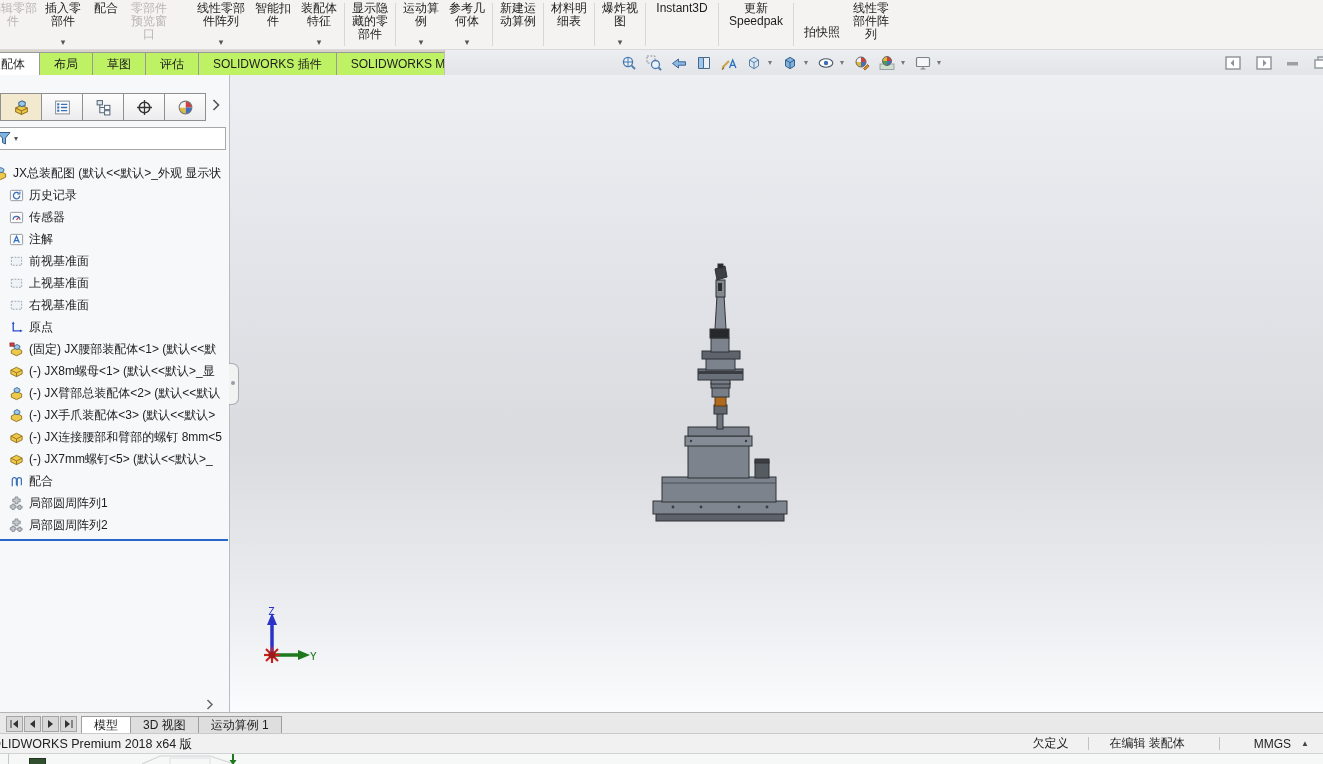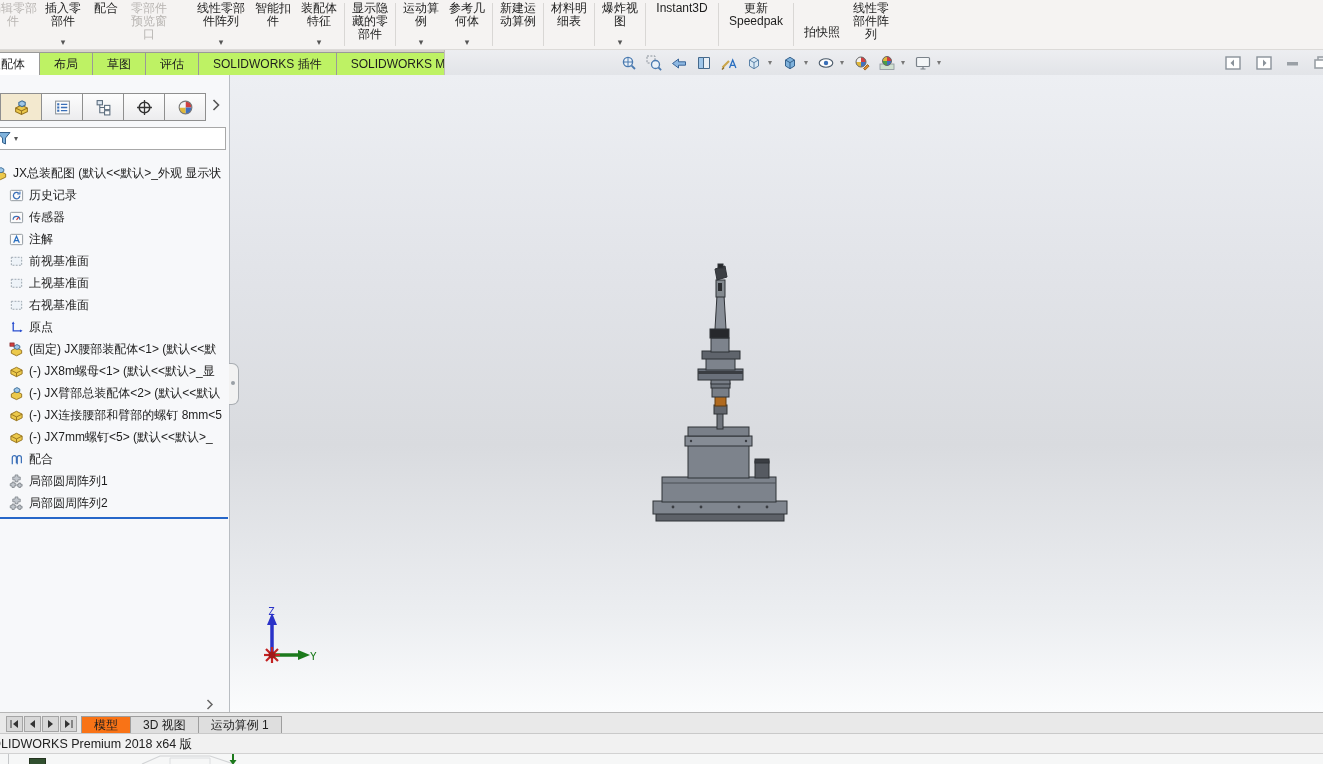--- a/index.html
+++ b/index.html
@@ -69,21 +69,21 @@
   .triad{position:absolute;left:28px;top:530px;}
 
   
   .sheetbar{position:absolute;top:712px;left:0;width:100%;height:21px;background:#e9e9e9;
             border-top:1px solid #b6b6b6;display:flex;align-items:flex-end;}
   .navgroup{display:flex;gap:1px;margin:0 4px 2px 6px;}
   .navbtn{width:15px;height:14px;background:#d8d8d8;border:1px solid #a5a5a5;display:flex;
           align-items:center;justify-content:center;cursor:pointer;}
   .stab{height:17px;line-height:17px;padding:0 12px;border:1px solid #9e9e9e;border-bottom:none;
         background:#dedede;margin-right:-1px;white-space:nowrap;cursor:pointer;}
-  .stab.active{background:#f97316;}
+  .stab.active{background:#ffffff;}
 
   
   .statusbar{position:absolute;top:733px;left:0;width:100%;height:19px;background:#f1f1f1;
              border-top:1px solid #c9c9c9;overflow:hidden;}
   .status-left{position:absolute;left:-17px;top:2px;font-size:12.5px;color:#222;white-space:nowrap;}
   .status-right{position:absolute;right:14px;top:0;height:19px;display:flex;align-items:center;}
   .ssep{width:1px;height:13px;background:#c2c2c2;margin:0 20px;}
   .sunit-caret{font-size:8px;color:#444;margin-left:10px;cursor:pointer;}
 
   
@@ -408,20 +408,27 @@
           <path d="M2 6.5l6 3 6-3M8 9.5v4" fill="none" stroke="#96731e"></path>
         </svg>
       <span>(-) JX8m螺母&lt;1&gt; (默认&lt;&lt;默认&gt;_显</span>
     </div>
     <div class="trow">
       <svg class="ticon" width="15" height="15" viewBox="0 0 16 16">
           <path d="M2.5 8.5L8 5.7l5.5 2.8v3.4L8 14.5l-5.5-2.6z" fill="#ecc94b" stroke="#96731e"></path>
           <path d="M5.5 3.2L8.5 1.7l3 1.5v2.5l-3 1.5-3-1.5z" fill="#9ec7e8" stroke="#3f6f99"></path>
         </svg>
       <span>(-) JX臂部总装配体&lt;2&gt; (默认&lt;&lt;默认</span>
+    </div>
+    <div class="trow">
+      <svg class="ticon" width="15" height="15" viewBox="0 0 16 16">
+          <path d="M2.5 8.5L8 5.7l5.5 2.8v3.4L8 14.5l-5.5-2.6z" fill="#ecc94b" stroke="#96731e"></path>
+          <path d="M5.5 3.2L8.5 1.7l3 1.5v2.5l-3 1.5-3-1.5z" fill="#9ec7e8" stroke="#3f6f99"></path>
+        </svg>
+      <span>(-) JX手爪装配体&lt;3&gt; (默认&lt;&lt;默认&gt;</span>
     </div>
     <div class="trow">
       <svg class="ticon" width="15" height="15" viewBox="0 0 16 16">
           <path d="M2 6.5L8 3.5l6 3v4L8 13.5l-6-3z" fill="#ecc94b" stroke="#96731e"></path>
           <path d="M2 6.5l6 3 6-3M8 9.5v4" fill="none" stroke="#96731e"></path>
         </svg>
       <span>(-) JX连接腰部和臂部的螺钉 8mm&lt;5</span>
     </div>
     <div class="trow">
       <svg class="ticon" width="15" height="15" viewBox="0 0 16 16">
@@ -552,20 +559,28 @@
         </svg>
       </div>
   </div>
   <div class="stab active">模型</div>
   <div class="stab">3D 视图</div>
   <div class="stab">运动算例 1</div>
 </div>
 
 <div class="statusbar">
   <span class="status-left">SOLIDWORKS Premium 2018 x64 版</span>
+  <div class="status-right">
+    <span>欠定义</span>
+    <span class="ssep"></span>
+    <span>在编辑 装配体</span>
+    <span class="ssep" style="margin:0 34px;"></span>
+    <span>MMGS</span>
+    <span class="sunit-caret">▲</span>
+  </div>
 </div>
 
 <div class="understrip">
   <div class="us-vline"></div>
   <div class="us-square"></div>
   <svg class="us-ghost" viewBox="0 0 96 11">
     <path d="M2 10L20 2h50l24 8" fill="none" stroke="#d2d4d6" stroke-width="1.2"></path>
     <path d="M30 10V4h40v6" fill="none" stroke="#dcdee0" stroke-width="1"></path>
   </svg>
   <svg class="us-arrow" width="10" height="11" viewBox="0 0 10 11">

